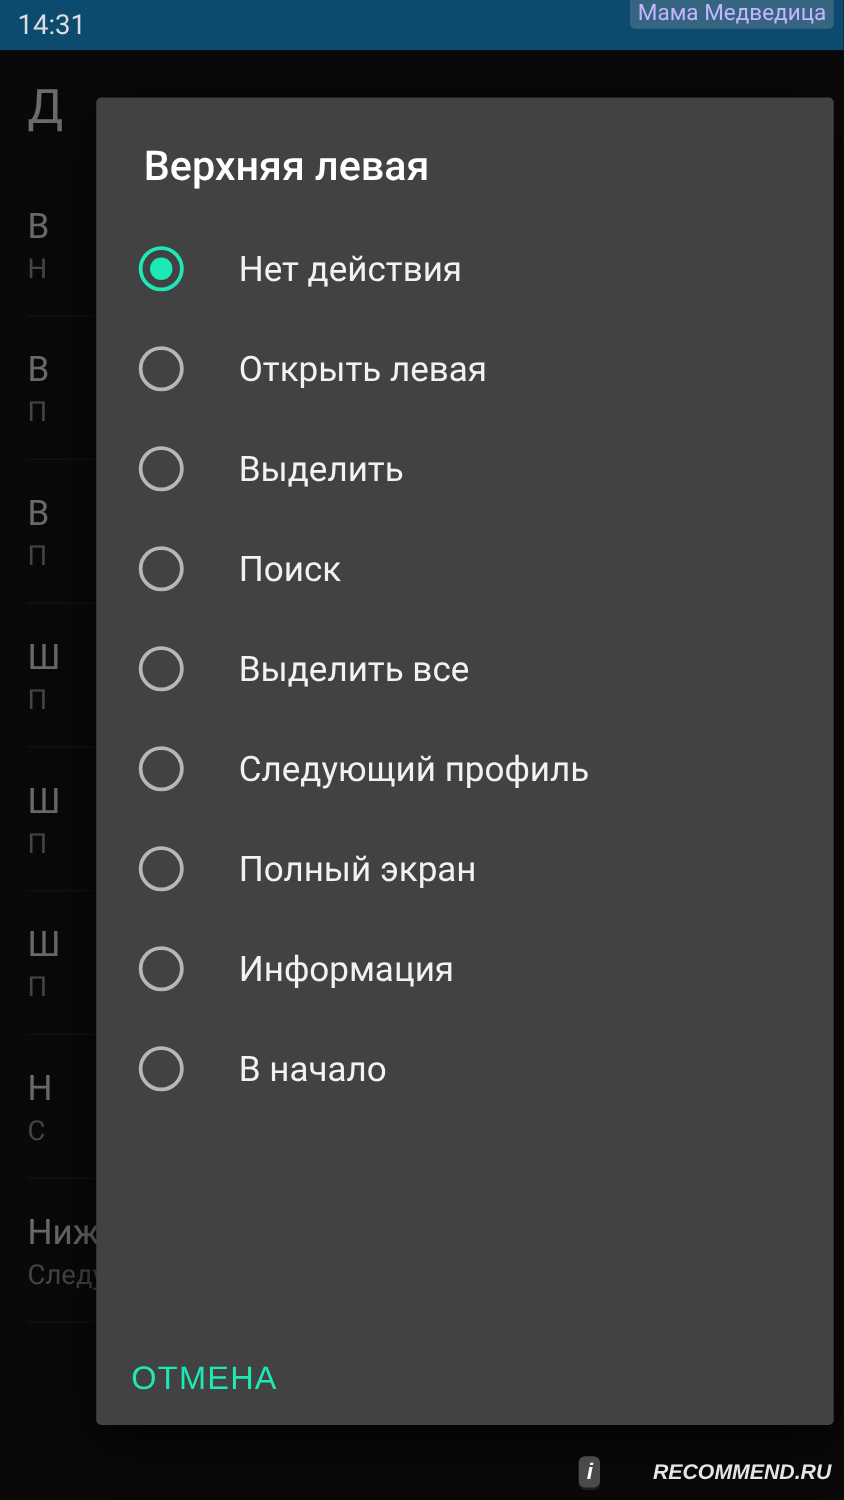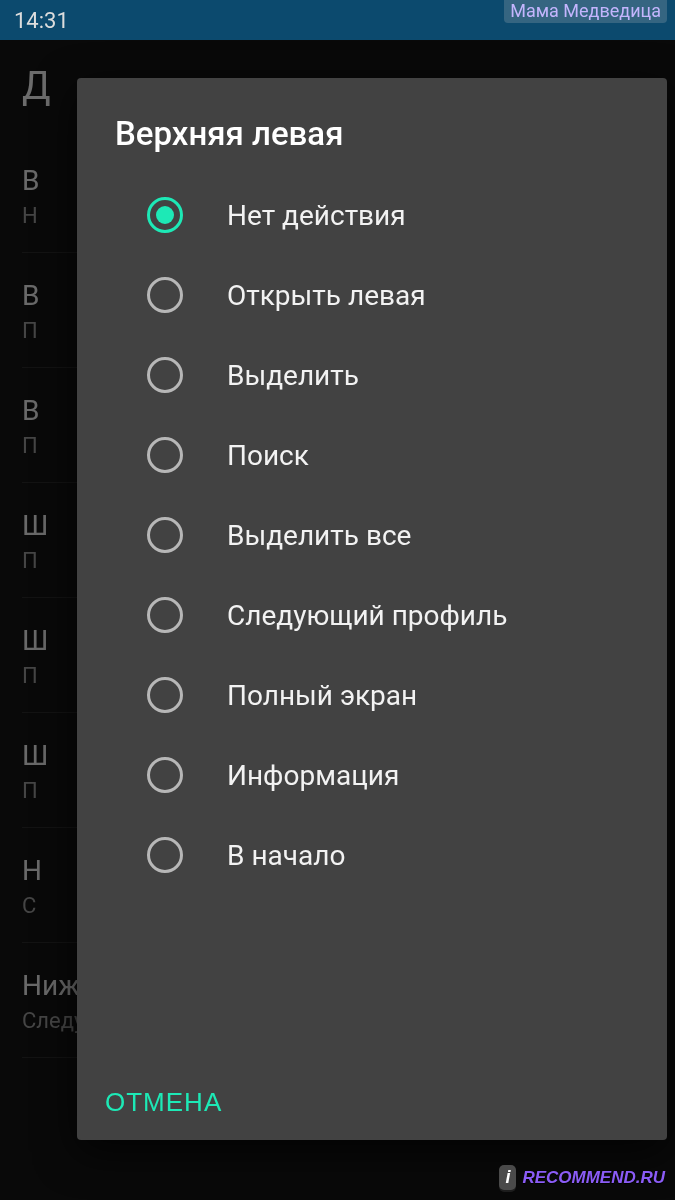--- a/index.html
+++ b/index.html
@@ -70,21 +70,20 @@
   }
   .dialog-title {
     font-size: 33px;
     font-weight: 500;
     color: #fff;
     padding: 36px 38px 22px;
   }
   .dialog-list {
     flex: 1;
     overflow: hidden;
-    padding-left: 36px;
   }
   .radio-row {
     display: flex;
     align-items: center;
     padding: 22px 34px;
     cursor: pointer;
   }
   .radio {
     width: 36px;
     height: 36px;
@@ -146,26 +145,27 @@
     color: #fff;
     border-radius: 5px;
     padding: 2px 6px;
     font-family: Arial, sans-serif;
     font-weight: bold;
     font-style: italic;
     font-size: 18px;
     box-shadow: 0 2px 0 #1d1d1d;
   }
   .wm-text {
-    color: #8b5cf6;
+    color: #e5e5e5;
     font-family: Arial, sans-serif;
     font-weight: bold;
     font-style: italic;
     font-size: 17px;
     text-shadow: 0 1px 0 #000;
+    margin-left: 36px;
   }
 </style>
 </head>
 <body>
 
 <div class="status-bar">
   <span>14:31</span>
   <span></span>
 </div>
 

